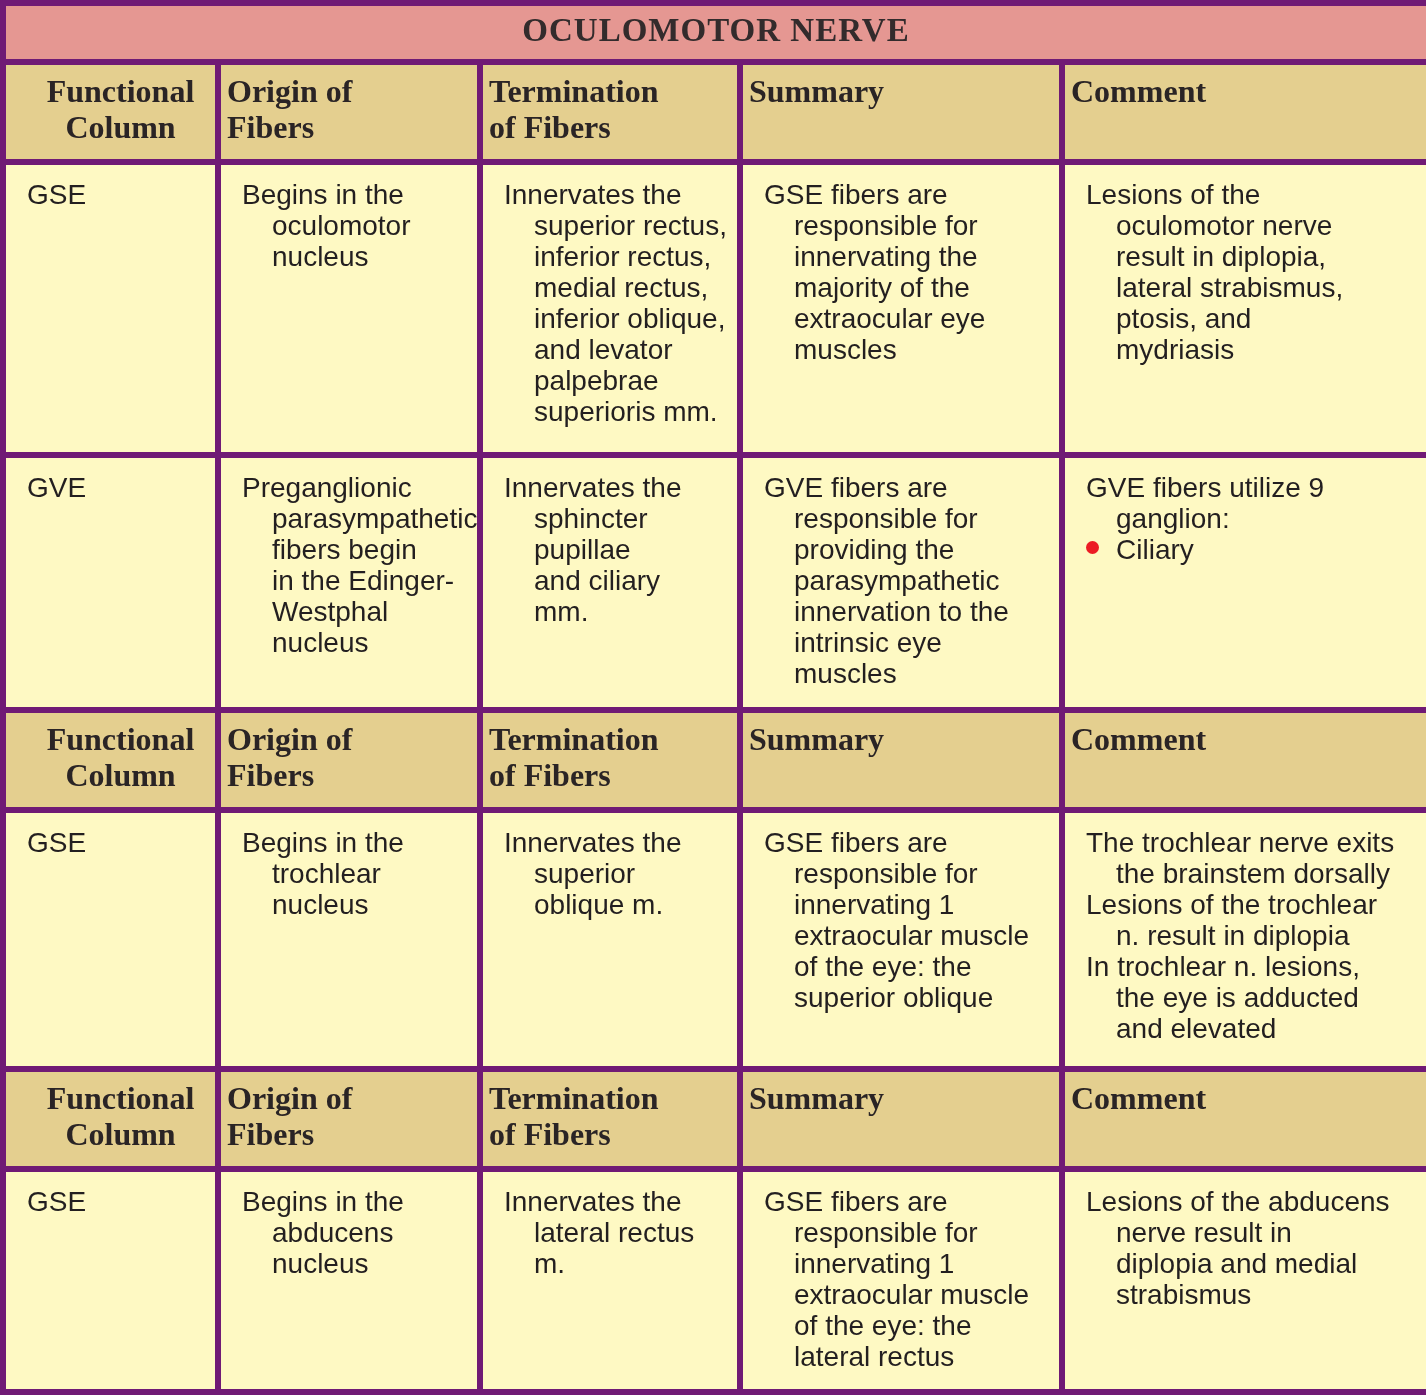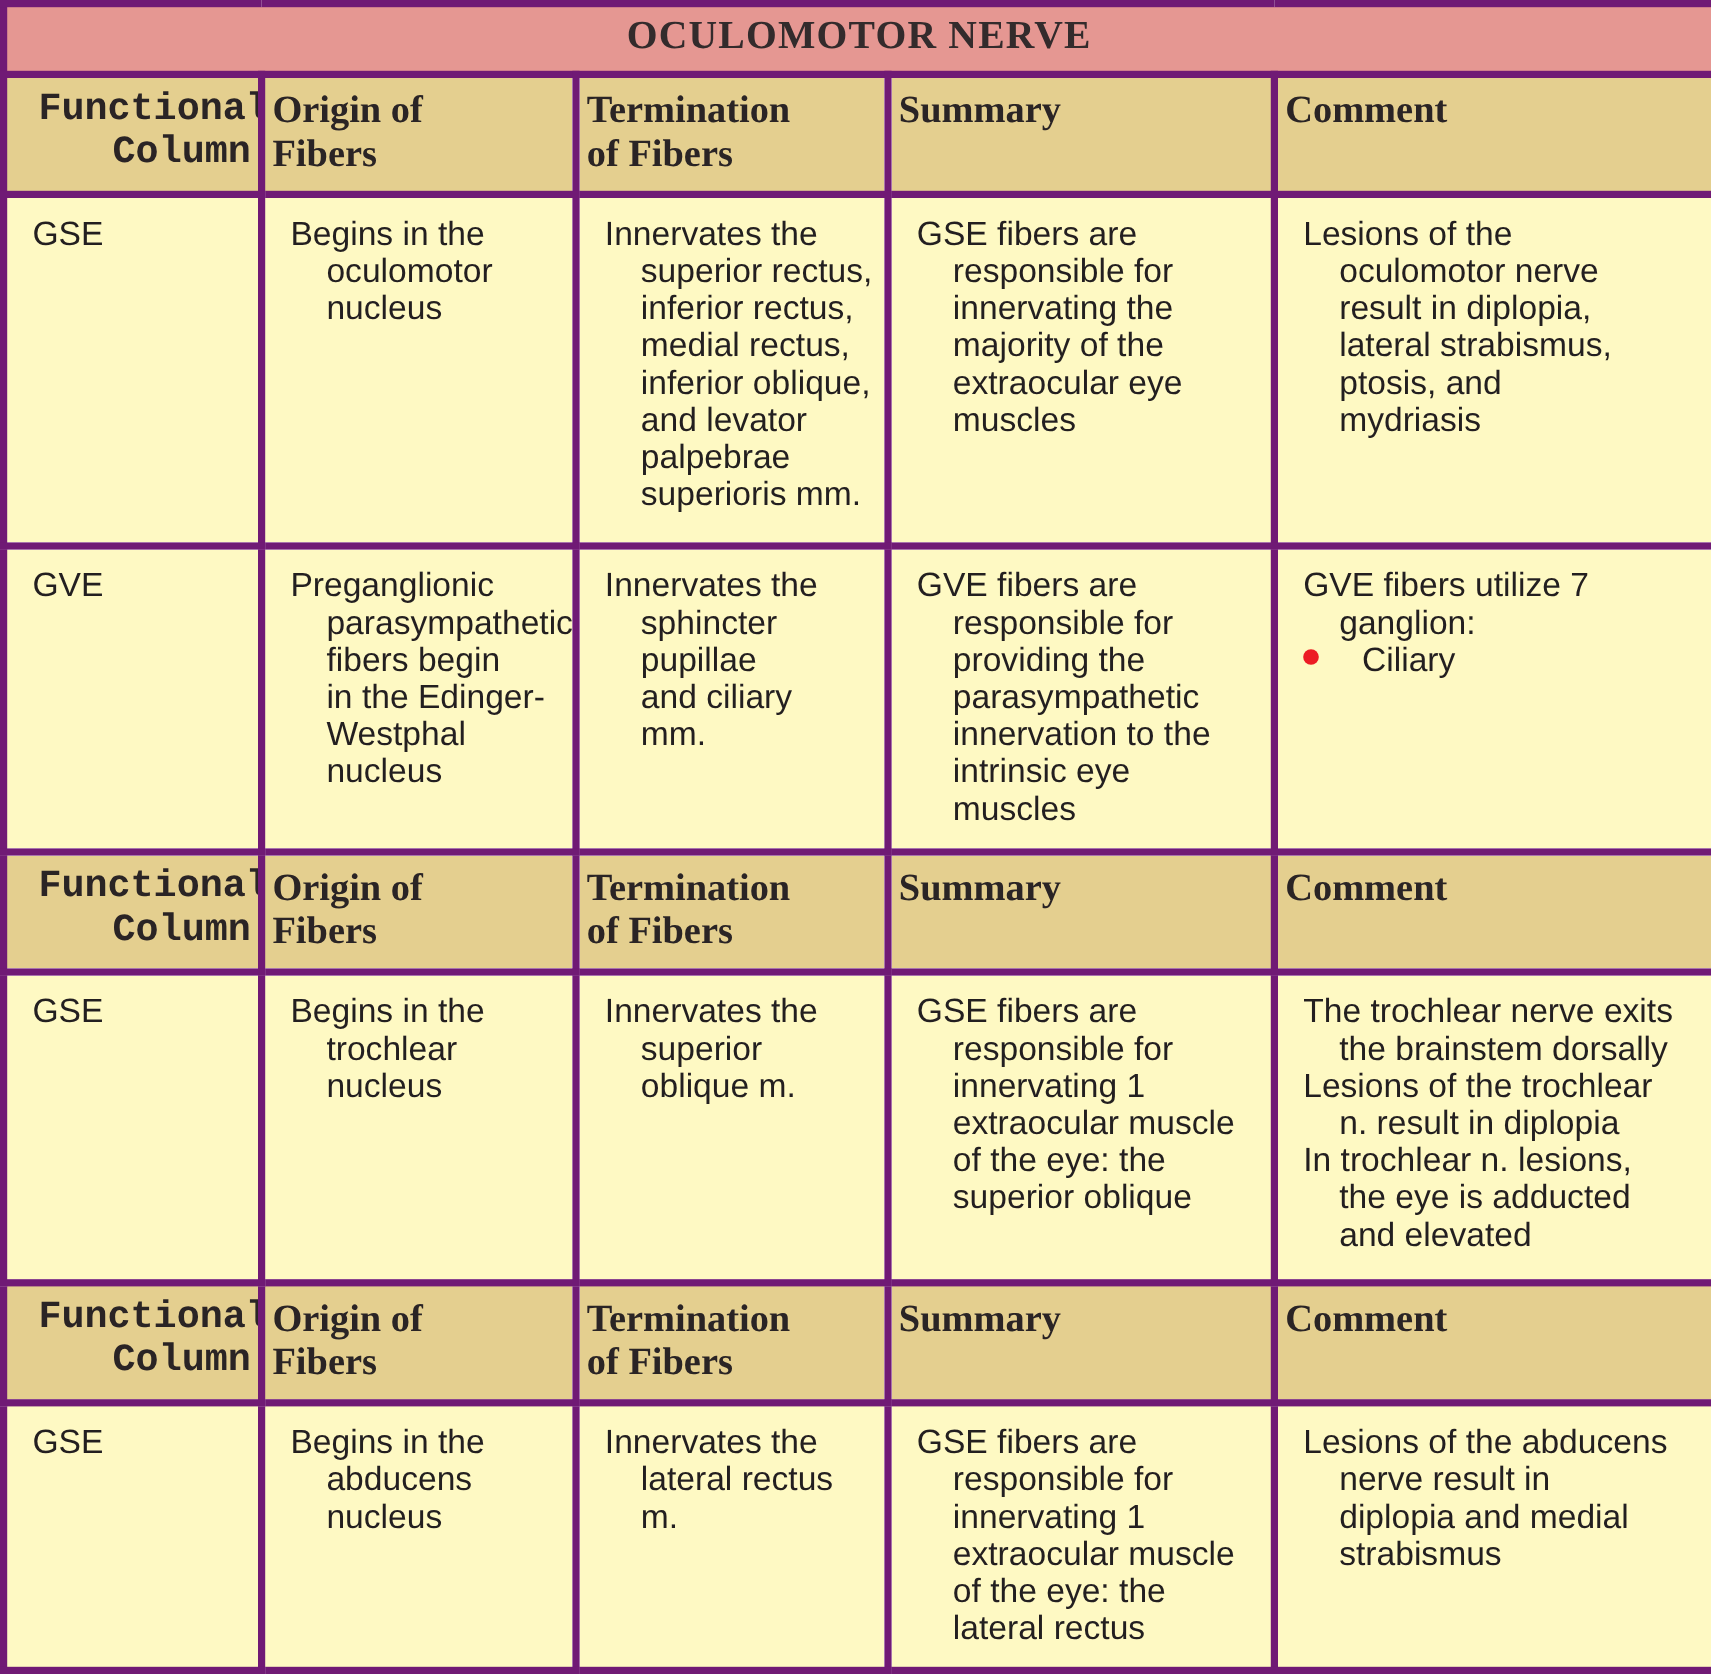--- a/index.html
+++ b/index.html
@@ -34,44 +34,42 @@
     vertical-align:bottom;
     font-family:"Liberation Serif","DejaVu Serif",serif;
     font-weight:bold;
     font-size:32px;
     line-height:1.14;
     color:#2a2425;
     padding:8px 6px 10px 6px;
     white-space:pre-line;
   }
   td.col-head.first{
-    text-align:right;
+    text-align:center;
     padding-left:26px;
-    font-family:Liberation Mono, monospace;
   }
   
   td.body-cell{
     background:#fef9c3;
     font-family:Liberation Sans, sans-serif;
     font-size:28px;
     line-height:31px;
     color:#231f20;
     padding:14px 8px 10px 21px;
   }
   .para{
     margin:0;
     white-space:pre-line;
     padding-left:30px;
     text-indent:-30px;
   }
   .bullet-line{
     display:flex;
     align-items:baseline;
     margin:0;
-    gap:19px;
   }
   .bullet-dot{
     width:13px;
     height:13px;
     border-radius:50%;
     background:#ec1c24;
     flex:0 0 13px;
     margin-right:17px;
     position:relative;
     top:-2px;
@@ -161,21 +159,21 @@
         </td>
     <td class="body-cell">
           <p class="para">GVE fibers are
 responsible for
 providing the
 parasympathetic
 innervation to the
 intrinsic eye muscles</p>
         </td>
     <td class="body-cell">
-      <p class="para">GVE fibers utilize 7
+      <p class="para">GVE fibers utilize 9
 ganglion:</p>
       <div class="bullet-line">
         <span class="bullet-dot"></span>
         <span>Ciliary</span>
       </div>
     </td>
   </tr>
 
   <tr style="height:87px">
     <td class="col-head first">Functional

